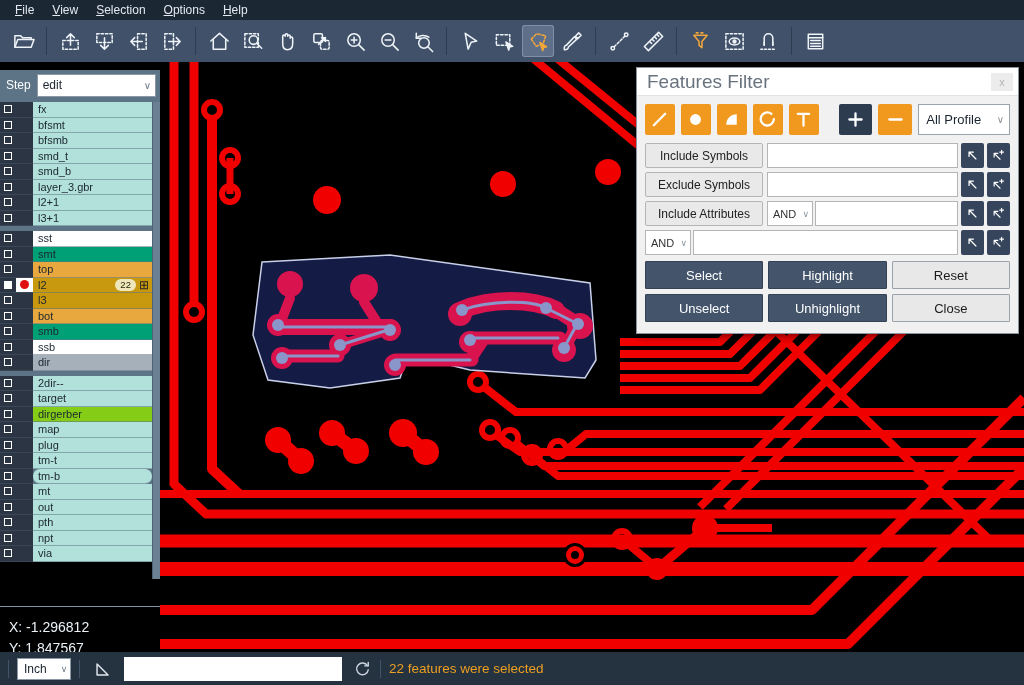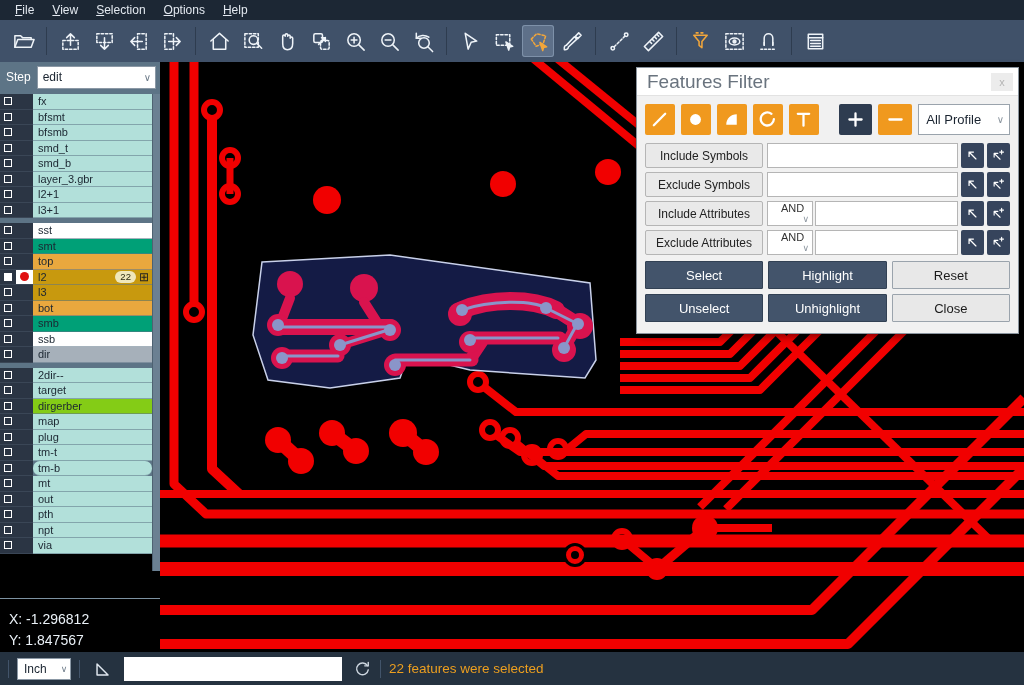--- a/index.html
+++ b/index.html
@@ -13,21 +13,21 @@
 
   
   #toolbar { position:absolute; left:0; top:20px; width:1024px; height:42px; background:#405169; display:flex; align-items:center; padding-left:6px; z-index:30; }
   .tb-btn { width:32px; height:32px; display:flex; align-items:center; justify-content:center; color:#eef3f8; border-radius:3px; margin:0 1px; }
   .tb-btn svg { width:23px; height:23px; }
   .tb-btn.accent { color:#f2a63b; }
   .tb-btn.active { background:#5e7089; box-shadow:inset 0 0 0 1px #7e91a9; }
   .tb-sep { width:1px; height:28px; background:#2e3c4f; margin:0 6px; }
 
   
-  #sidebar { position:absolute; left:0; top:62px; width:160px; height:454px; background:#5d7486; z-index:20; }
+  #sidebar { position:absolute; left:0; top:70px; width:160px; height:454px; background:#5d7486; z-index:20; }
   #step-row { display:flex; align-items:center; height:30px; padding:0 4px; }
   #step-label { color:#fff; font-size:12px; margin:0 6px 0 2px; }
   #step-select { flex:1; height:23px; background:#fff; border:1px solid #8b98a5; display:flex; align-items:center; font-size:12px; color:#1a2430; padding-left:5px; }
   #step-select .chev { margin-left:auto; color:#6c7a88; font-size:10px; padding-right:4px; }
   #layer-list { position:absolute; left:0; top:32px; right:0; }
   .lrow { display:flex; height:15.5px; }
   .cb-cell { width:16px; background:#2b3544; display:flex; align-items:center; justify-content:center; border-bottom:1px solid #3a4656; }
   .cb { width:8px; height:8px; border:1.5px solid #fff; background:transparent; }
   .cb.checked { background:#fff; }
   .st-cell { width:17px; background:#2b3544; border-bottom:1px solid #3a4656; display:flex; align-items:center; justify-content:center; }
@@ -61,21 +61,21 @@
   #dlg-body { padding:8px; }
   #type-row { display:flex; align-items:center; margin-bottom:8px; }
   .ft-btn { width:30px; height:31px; background:#f0991e; border-radius:2px; margin-right:6px; display:flex; align-items:center; justify-content:center; color:#fff; }
   .ft-btn svg { width:21px; height:21px; }
   .ft-btn.dark { background:#2e3c50; margin-left:14px; width:34px; }
   .ft-btn.orange2 { background:#f0991e; width:34px; }
   #profile-select { margin-left:auto; width:92px; height:31px; background:#fff; border:1px solid #9aa3ac; display:flex; align-items:center; font-size:13px; color:#1a2430; padding-left:7px; }
   #profile-select .chev { margin-left:auto; color:#8a949e; font-size:10px; padding-right:5px; }
   .f-row { display:flex; align-items:center; height:25px; margin-bottom:4px; }
   .f-label { width:118px; height:25px; background:#e9e9e9; border:1px solid #b5b5b5; border-radius:2px; font-size:12px; color:#222; display:flex; align-items:center; justify-content:center; margin-right:4px; }
-  .f-op { width:46px; height:25px; background:#fff; border:1px solid #b5b5b5; font-size:11px; color:#333; display:flex; align-items:center; padding-left:5px; margin-right:2px;flex-direction:column; }
+  .f-op { width:46px; height:25px; background:#fff; border:1px solid #b5b5b5; font-size:11px; color:#333; display:flex; align-items:center; padding-left:5px; margin-right:2px; }
   .f-op .chev { margin-left:auto; color:#8a949e; font-size:9px; padding-right:3px; }
   .f-input { flex:1; height:25px; border:1px solid #b5b5b5; background:#fff; font-size:12px; padding:0 4px; outline:none; min-width:20px; }
   .f-pick { width:23px; height:25px; background:#36445c; color:#fff; border-radius:2px; margin-left:3px; display:flex; align-items:center; justify-content:center; }
   .f-pick svg { width:15px; height:15px; }
   #action-grid { display:grid; grid-template-columns:1fr 1fr 1fr; gap:5px; margin-top:6px; }
   .act-btn { height:28px; display:flex; align-items:center; justify-content:center; font-size:13px; border-radius:1px; }
   .act-btn.dark { background:#43546b; color:#fff; border:1px solid #324154; }
   .act-btn.light { background:#e8e8e8; color:#1b1b1b; border:1px solid #9aa3ac; }
 
   
@@ -733,21 +733,20 @@
                 <path d="M6.5 6.5l11 11M6.5 6.5v7M6.5 6.5h7" stroke-width="2"></path>
               </svg>
             </div>
             <div class="f-pick">
               <svg viewBox="0 0 24 24" fill="none" stroke="currentColor" stroke-width="1.6" stroke-linecap="round" stroke-linejoin="round">
                 <path d="M5 8.5l9.5 9.5M5 8.5v6M5 8.5h6M17 3.5v6M14 6.5h6" stroke-width="1.8"></path>
               </svg>
             </div>
           </div>
           <div class="f-row">
-            <div class="f-label">Exclude Attributes</div>
             <div class="f-op">
               <span>AND</span>
               <span class="chev">∨</span>
             </div>
             <input class="f-input" style="">
             <div class="f-pick">
               <svg viewBox="0 0 24 24" fill="none" stroke="currentColor" stroke-width="1.6" stroke-linecap="round" stroke-linejoin="round">
                 <path d="M6.5 6.5l11 11M6.5 6.5v7M6.5 6.5h7" stroke-width="2"></path>
               </svg>
             </div>

